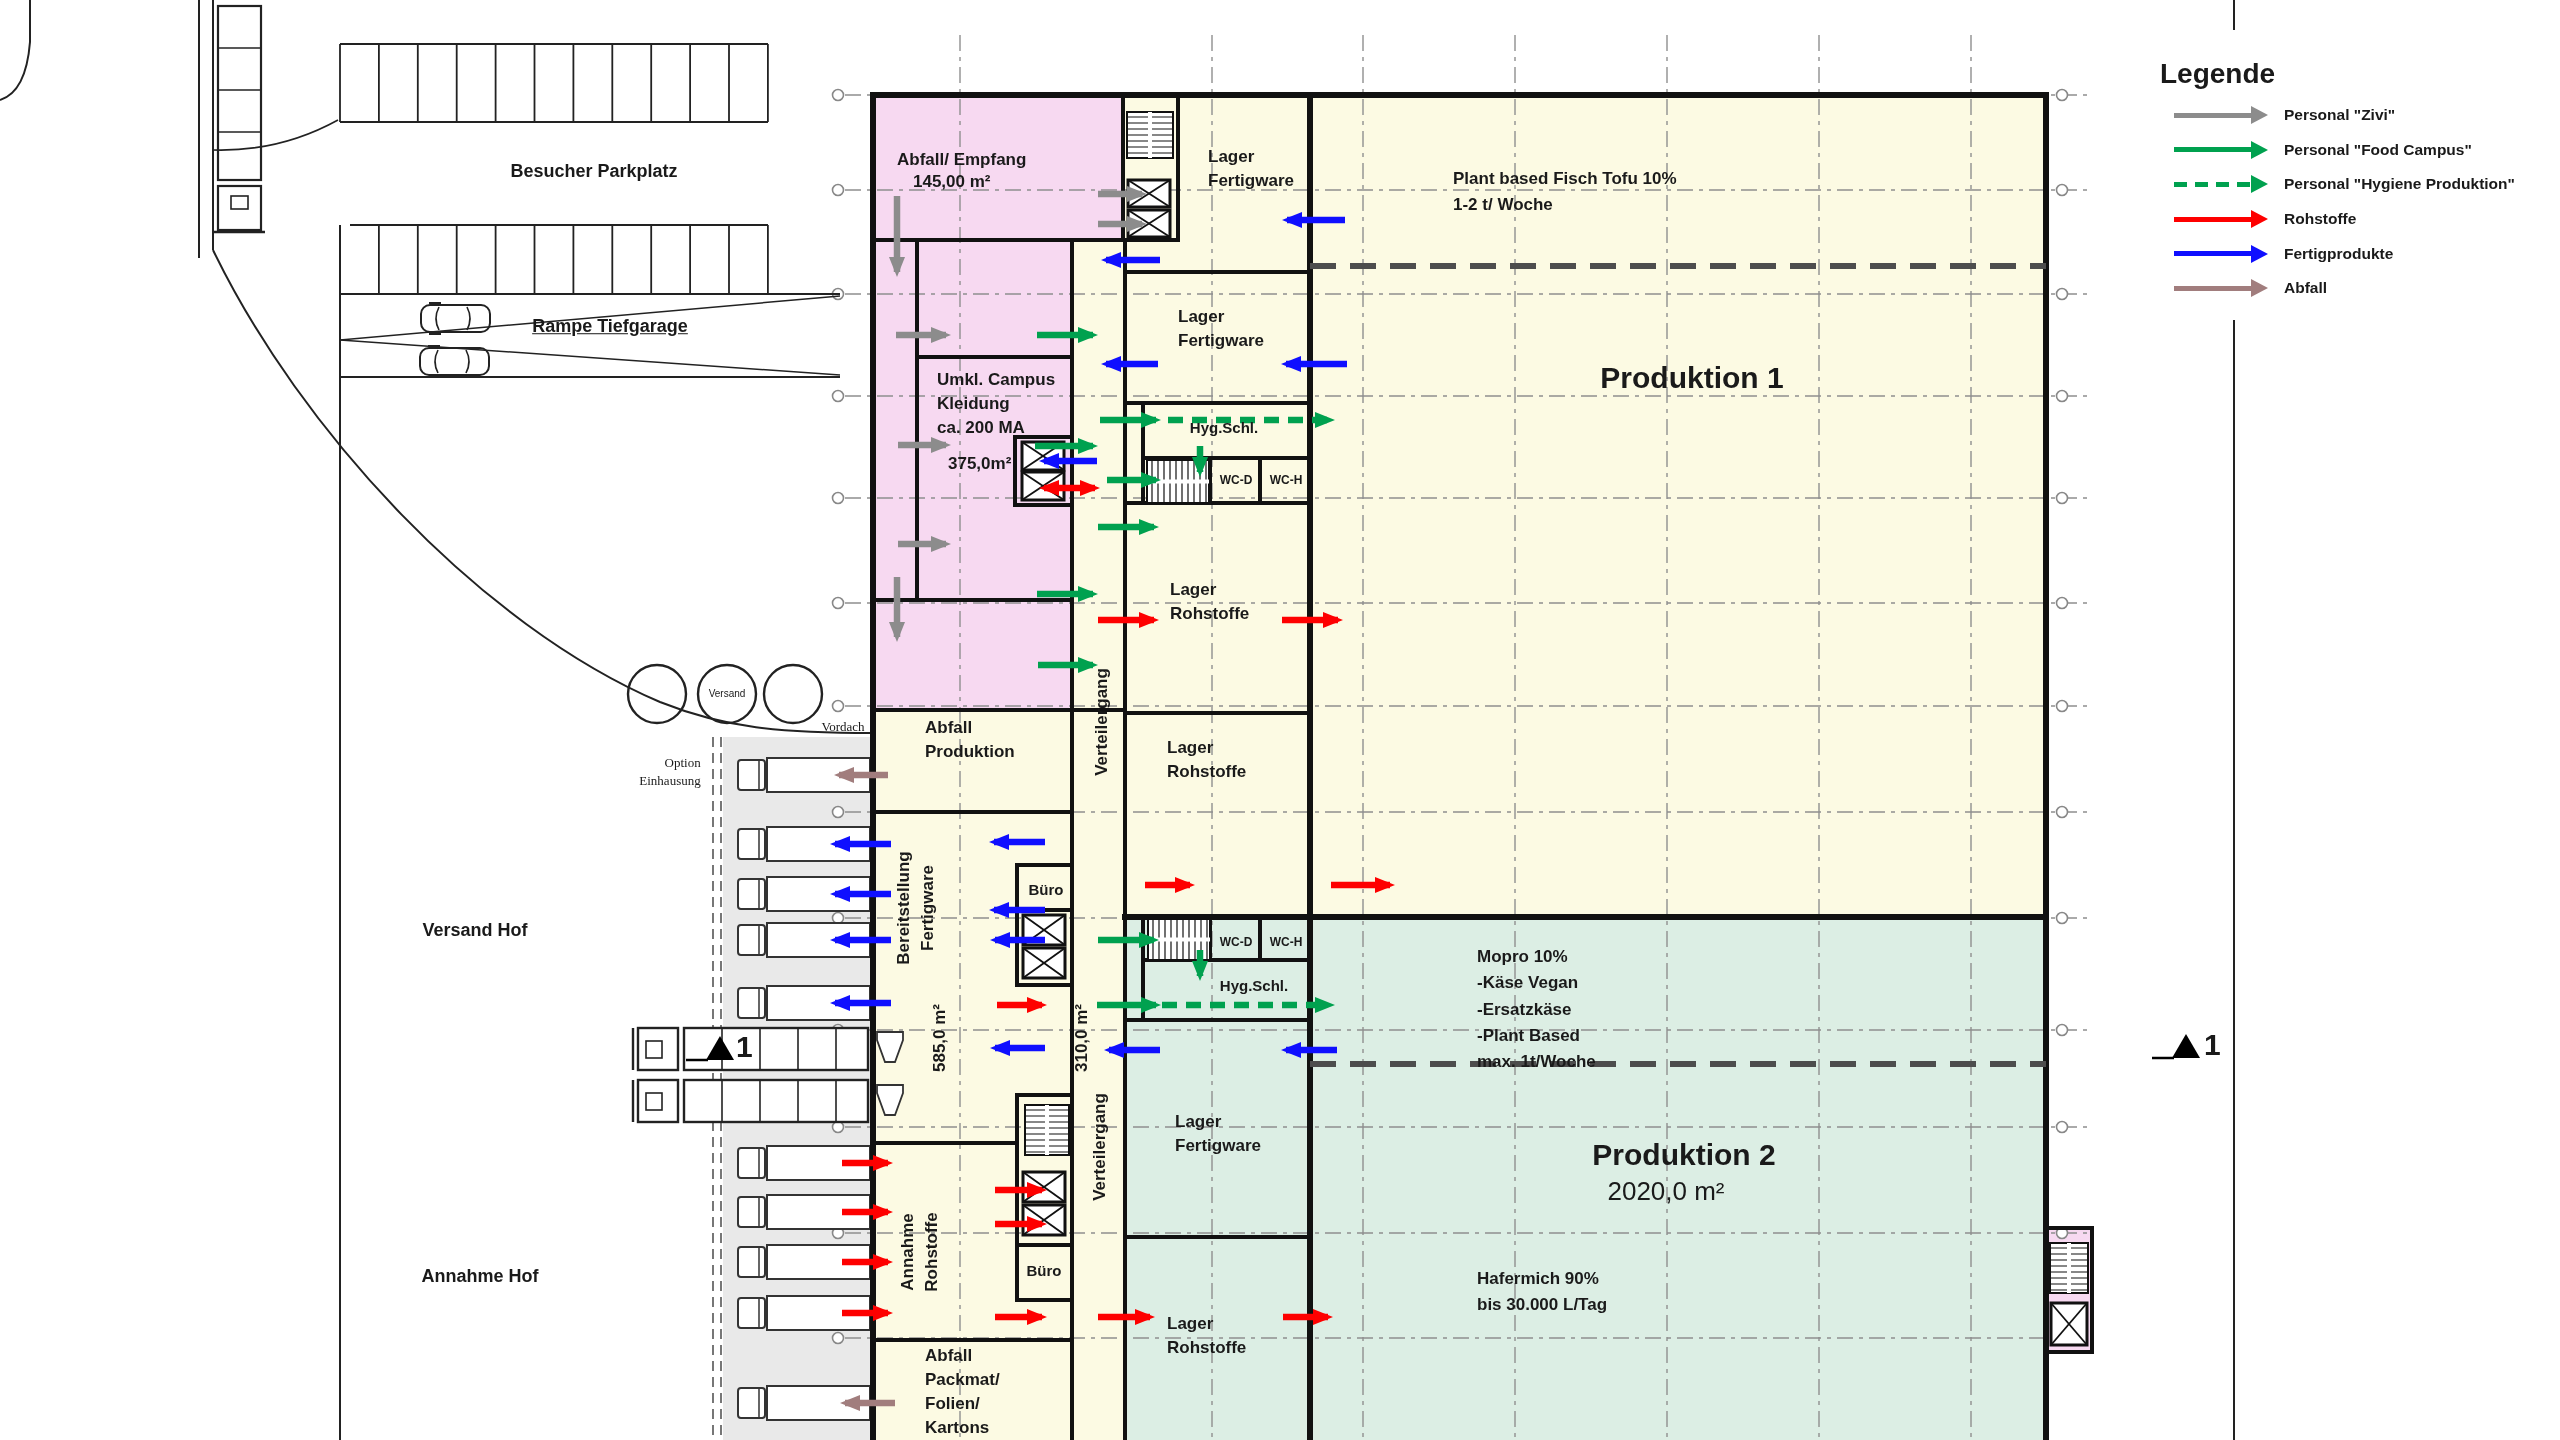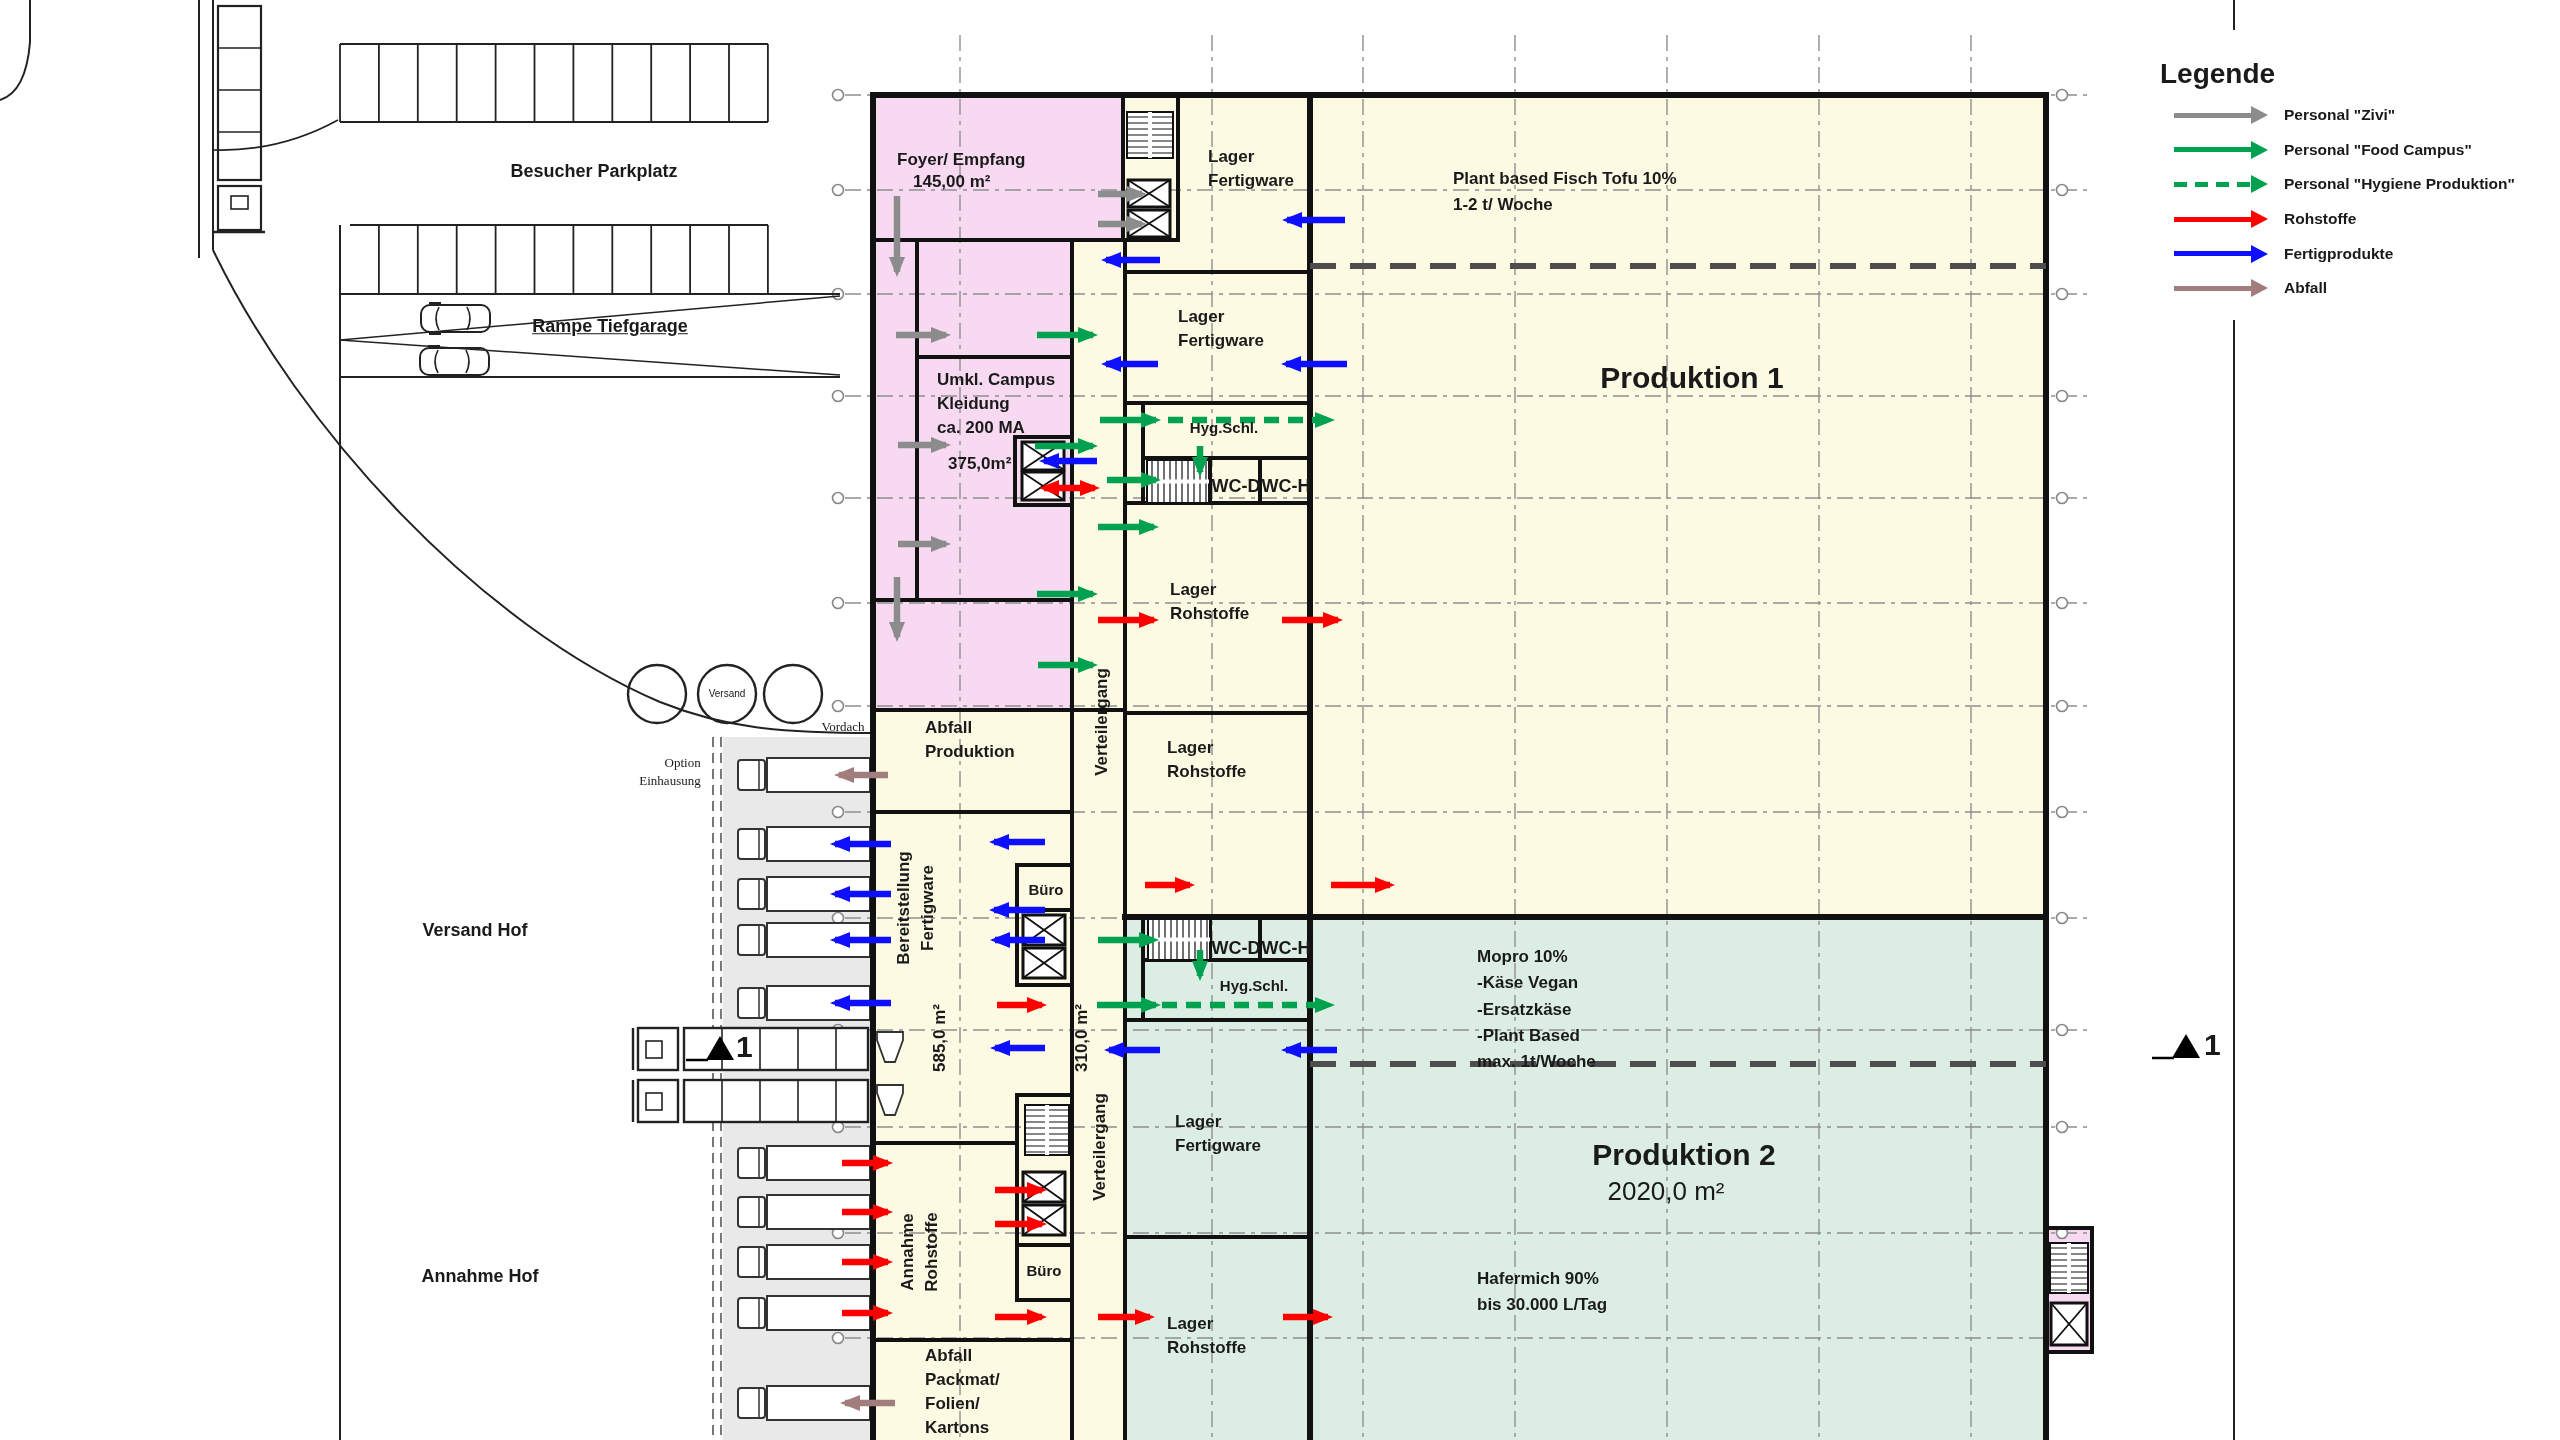--- a/index.html
+++ b/index.html
@@ -3,21 +3,21 @@
 <meta charset="utf-8">
 <style>
   html,body{margin:0;padding:0;background:#fff;}
   body{font-family:"Liberation Sans","DejaVu Sans",sans-serif;color:#1a1a1a;}
   #scene{position:relative;width:2560px;height:1440px;background:#fff;overflow:hidden;}
   .room{position:absolute;}
   #plan-svg{position:absolute;left:0;top:0;z-index:5;}
   .lbl{position:absolute;z-index:8;font-weight:bold;white-space:pre-line;line-height:1.42;}
   .clabel{transform:translate(-50%,-50%);text-align:right;white-space:pre-line;}
   .vlabel{transform:translate(-50%,-50%) rotate(-90deg);text-align:center;white-space:pre;}
-  .f13{font-size:13px;font-family:Liberation Serif, serif;} .f15{font-size:15px;} .f12{font-size:18px;margin-top:6px;}
+  .f13{font-size:13px;font-family:Liberation Serif, serif;} .f15{font-size:15px;} .f12{font-size:12px;}
   .f17{font-size:17px;} .f18{font-size:18px;} .f30{font-size:30px;line-height:1.1;}
   .f26r{font-size:26px;font-weight:normal;}
   .f10{font-size:10px;font-weight:normal;}
   
   #legend{position:absolute;left:2160px;top:58px;z-index:9;}
   #legend .ltitle{font-size:28px;font-weight:bold;margin-bottom:8px;}
   .lrow{display:flex;align-items:center;height:34.6px;}
   .leg-arrow{position:relative;width:78px;height:5px;margin-left:14px;background:var(--c);}
   .leg-arrow.dashed{background:repeating-linear-gradient(90deg,var(--c) 0 13px,transparent 13px 21px);}
   .leg-arrow:after{content:"";position:absolute;right:-16px;top:-6.5px;border-left:17px solid var(--c);
@@ -476,21 +476,21 @@
 
   <div class="lbl clabel f18" style="left:594px;top:172px;">Besucher Parkplatz</div>
   <div class="lbl clabel f18" style="left:610px;top:327px;text-decoration:underline;">Rampe Tiefgarage</div>
   <div class="lbl clabel f18" style="left:475px;top:931px;">Versand Hof</div>
   <div class="lbl clabel f18" style="left:480px;top:1277px;">Annahme Hof</div>
   <div class="lbl clabel f10" style="left:727px;top:694px;">Versand</div>
   <div class="lbl clabel f13" style="left:843px;top:727px;font-weight:normal;">Vordach</div>
   <div class="lbl clabel f13" style="left:670px;top:772px;font-weight:normal;text-align:right;">Option
 Einhausung</div>
 
-  <div class="lbl f17" style="left:897px;top:148px;">Foyer/ Empfang</div>
+  <div class="lbl f17" style="left:897px;top:148px;">Abfall/ Empfang</div>
   <div class="lbl f17" style="left:897px;top:170px;margin-left:16px;">145,00 m²</div>
   <div class="lbl f17" style="left:937px;top:368px;">Umkl. Campus
 Kleidung
 ca. 200 MA</div>
   <div class="lbl f17" style="left:948px;top:452px;">375,0m²</div>
   <div class="lbl f17" style="left:925px;top:716px;">Abfall
 Produktion</div>
   <div class="lbl vlabel f17" style="left:916px;top:908px;">Bereitstellung
 Fertigware</div>
   <div class="lbl vlabel f17" style="left:940px;top:1038px;">585,0 m²</div>

